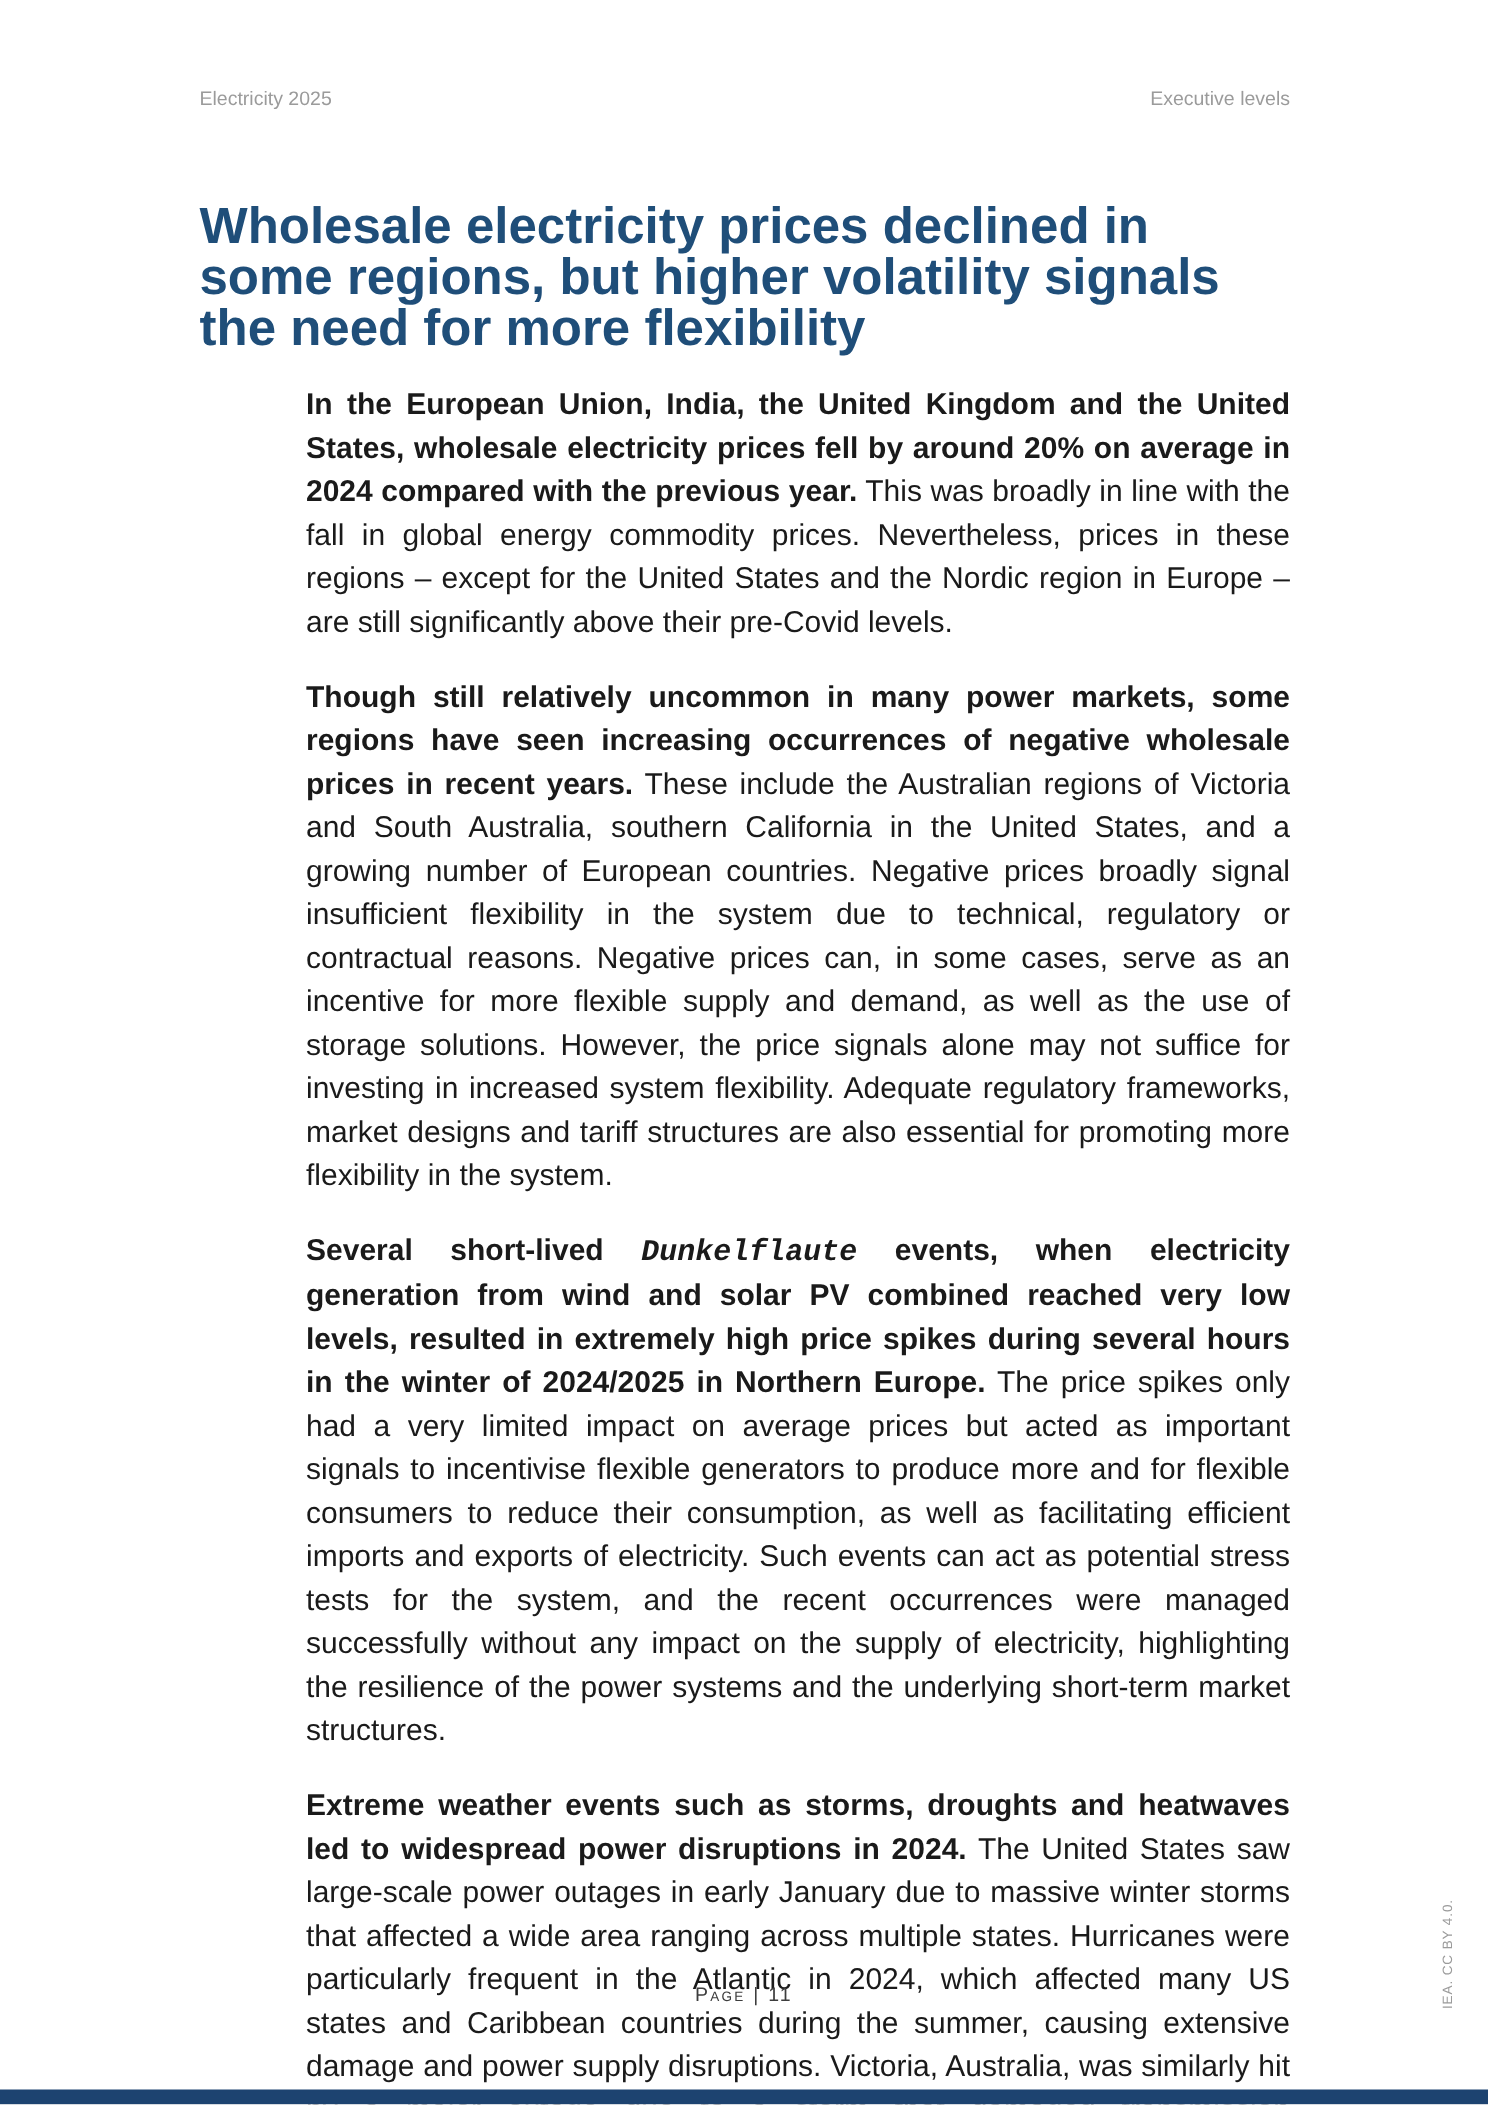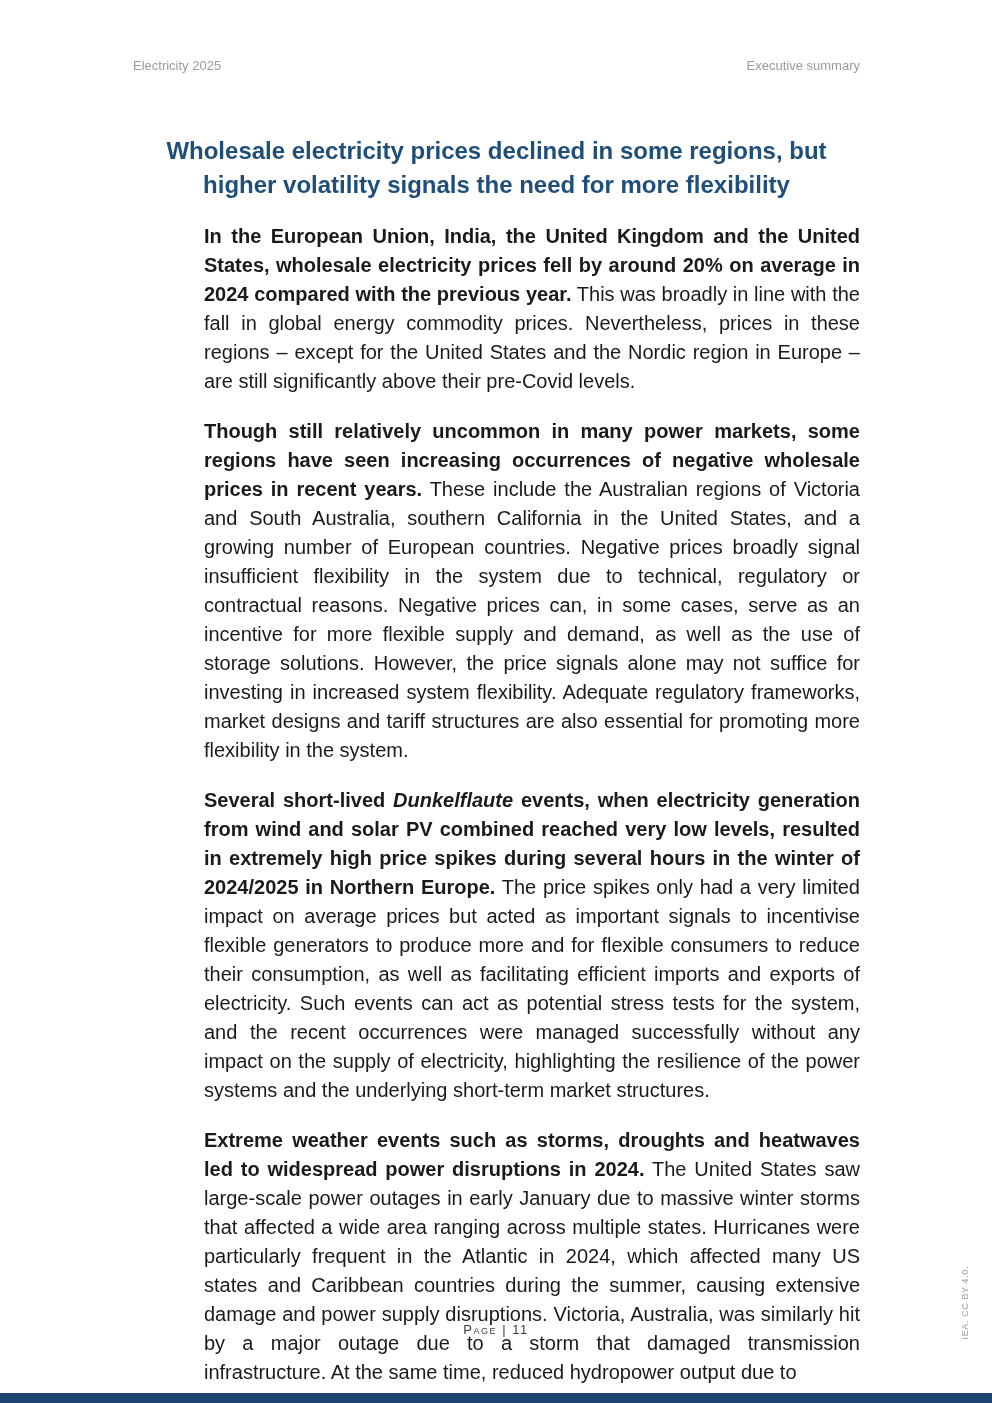--- a/index.html
+++ b/index.html
@@ -22,37 +22,36 @@
     position:absolute;top:58px;left:133px;width:727px;
     display:flex;justify-content:space-between;
     font-size:13px;color:var(--muted);
   }
   .content{
     position:absolute;top:134px;left:133px;width:727px;
   }
   h1{
     margin:0 0 20px 0;
     color:var(--heading);
-    font-size:24px;
+    font-size:34px;
     line-height:34px;
     font-weight:700;
     letter-spacing:0;
-    text-align:center;
   }
   h1.second{
     margin-top:24px;
   }
   .content p{
     margin:0 0 21px 71px;
     font-size:20px;
     line-height:29px;
     text-align:justify;
   }
   .content p strong{font-weight:700;}
-  .content p em{font-style:italic;}
+  .content p em{font-style:italic;font-family:Liberation Mono, monospace;}
   .page-footer{
     position:absolute;top:1322px;left:0;width:100%;
     text-align:center;
     font-size:13px;
     color:#3d3d3d;
   }
   .pagenum{
     font-variant:small-caps;
     letter-spacing:1.5px;
   }
@@ -72,21 +71,21 @@
     background:var(--accent_bar);
   }
 </style>
 </head>
 <body>
 
 <div class="page">
 
   <header class="page-header">
     <span>Electricity 2025</span>
-    <span>Executive summary</span>
+    <span>Executive levels</span>
   </header>
 
   <main class="content">
 
     <h1>Wholesale electricity prices declined in some regions, but higher volatility signals the need for more flexibility</h1>
 
     <p><strong>In the European Union, India, the United Kingdom and the United States, wholesale electricity prices fell by around 20% on average in 2024 compared with the previous year.</strong><span> This was broadly in line with the fall in global energy commodity prices. Nevertheless, prices in these regions – except for the United States and the Nordic region in Europe – are still significantly above their pre-Covid levels.</span></p>
 
     <p><strong>Though still relatively uncommon in many power markets, some regions have seen increasing occurrences of negative wholesale prices in recent years.</strong><span> These include the Australian regions of Victoria and South Australia, southern California in the United States, and a growing number of European countries. Negative prices broadly signal insufficient flexibility in the system due to technical, regulatory or contractual reasons. Negative prices can, in some cases, serve as an incentive for more flexible supply and demand, as well as the use of storage solutions. However, the price signals alone may not suffice for investing in increased system flexibility. Adequate regulatory frameworks, market designs and tariff structures are also essential for promoting more flexibility in the system.</span></p>
 

